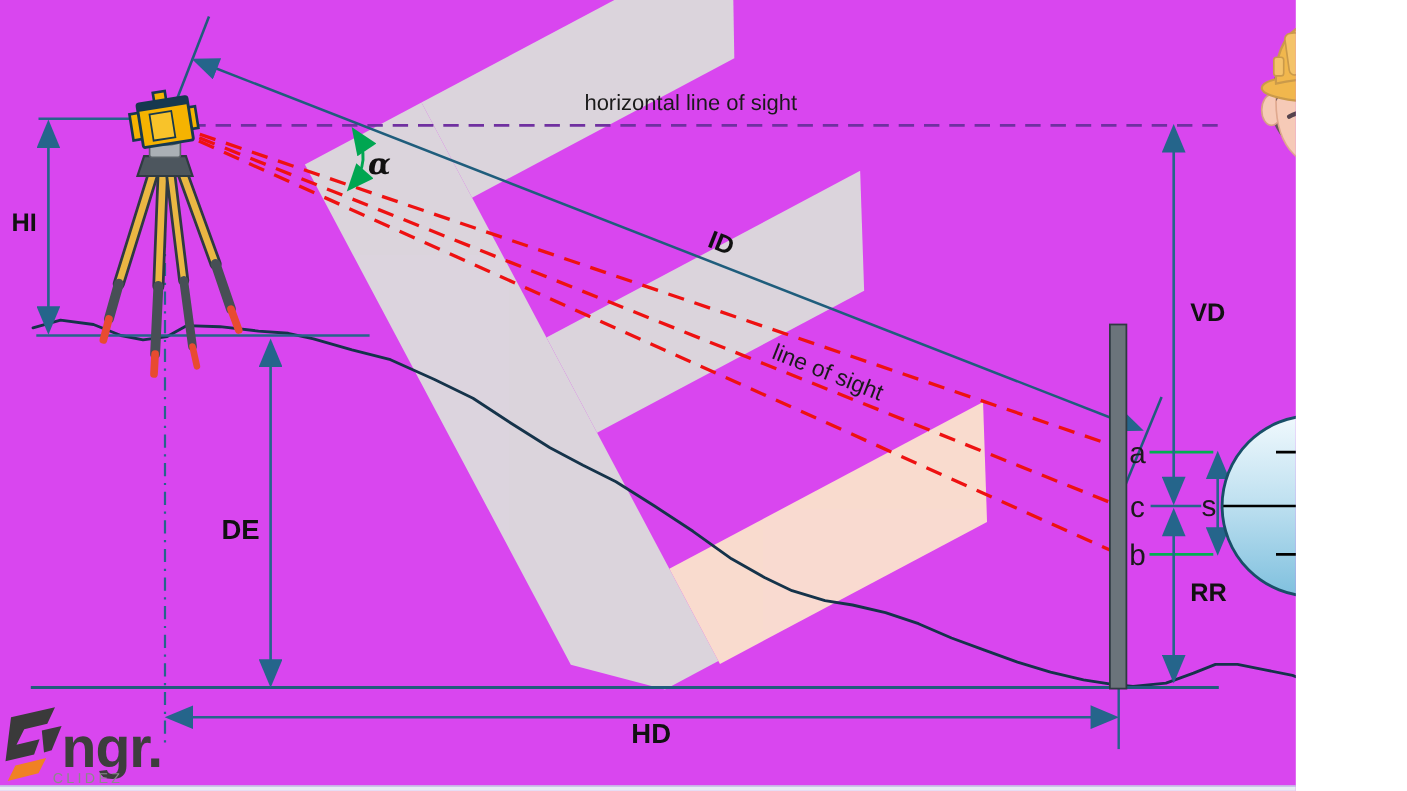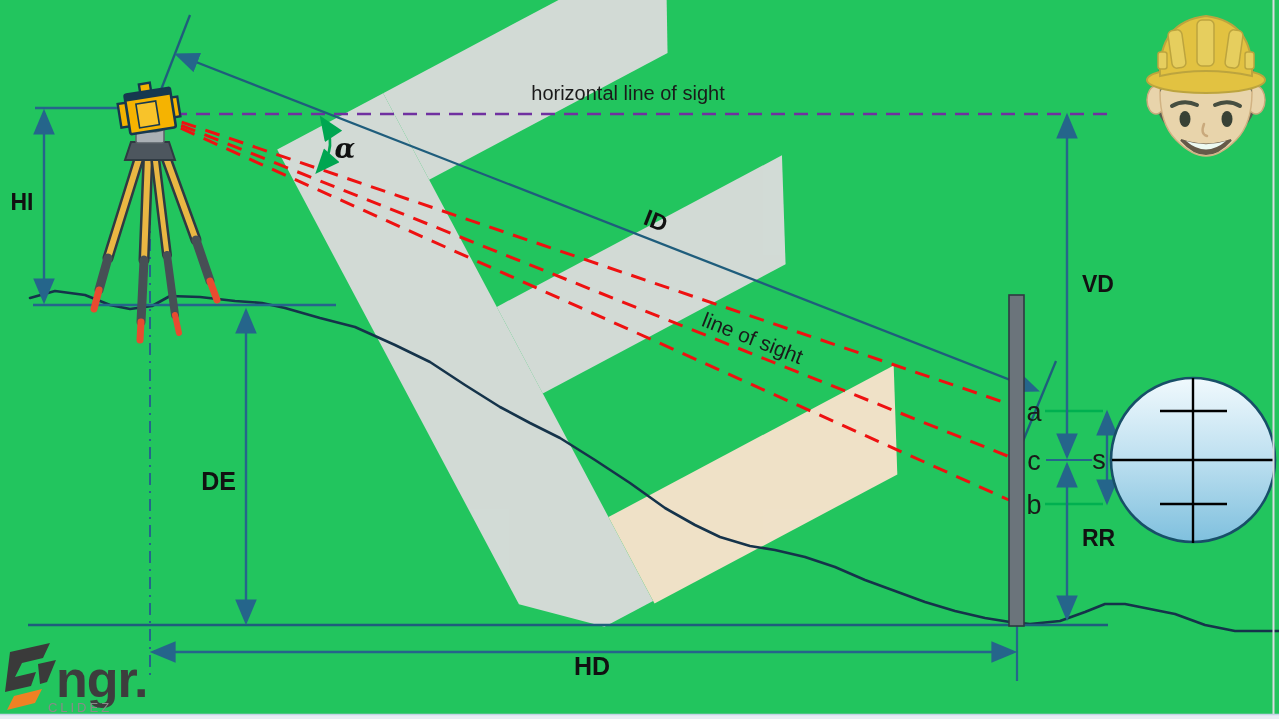--- a/index.html
+++ b/index.html
@@ -1,16 +1,16 @@
 <!DOCTYPE html>
 <html><head>
 <meta charset="utf-8">
 <style>
   html,body{margin:0;padding:0;background:#fff;}
-  .stage{position:relative;width:1279px;height:719px;overflow:hidden;background:#22c55e;
+  .stage{position:relative;width:1178px;height:719px;overflow:hidden;background:#d946ef;
          font-family:"Liberation Sans",sans-serif;text-align:right;}
   svg{display:block;}
   text{user-select:none;}
   .lbl-bold{font-family:"Liberation Sans",sans-serif;font-weight:bold;fill:#111;}
   .lbl-reg{font-family:"Liberation Sans",sans-serif;fill:#1a1a1a;}
   .lbl-alpha{font-family:"DejaVu Serif","Liberation Serif",serif;font-style:italic;font-weight:bold;fill:#111;}
   .logo-text{font-family:"Liberation Sans",sans-serif;font-weight:bold;fill:#3d3d3d;letter-spacing:-1px;}
   .logo-sub{font-family:"Liberation Sans",sans-serif;fill:#8a8a8a;letter-spacing:3px;}
 </style>
 </head>

